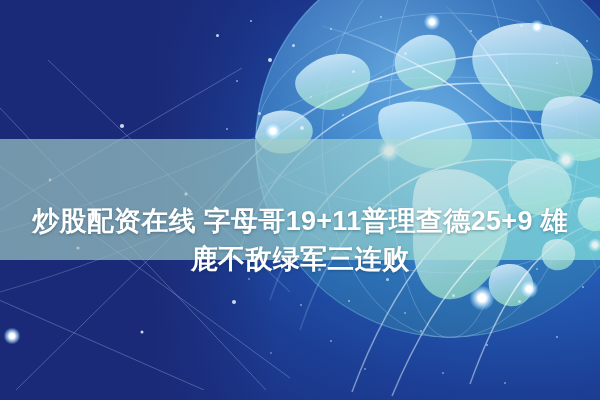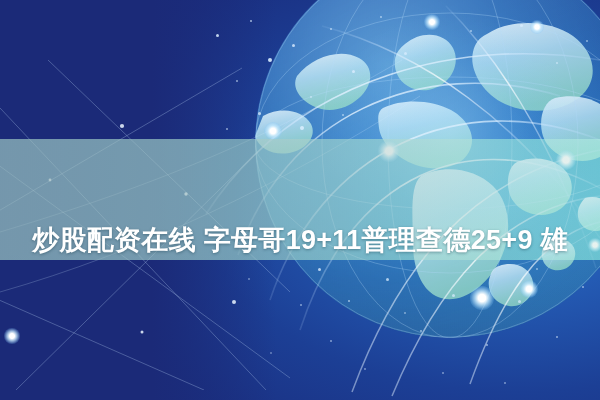--- a/index.html
+++ b/index.html
@@ -290,15 +290,16 @@
     <span class="bigdot" style="left:520px;top:280px;width:18px;height:18px"></span>
     <span class="bigdot" style="left:4px;top:328px;width:16px;height:16px"></span>
     <span class="bigdot" style="left:588px;top:238px;width:14px;height:14px"></span>
   </div>
 
   <div class="band"></div>
   <div class="band-tint"></div>
 
   <div class="headline">
     <div class="hl-line">炒股配资在线 字母哥19+11普理查德25+9 雄</div>
+    <div class="hl-line">鹿不敌绿军三连败</div>
   </div>
 
 </div>
 
 </body></html>

